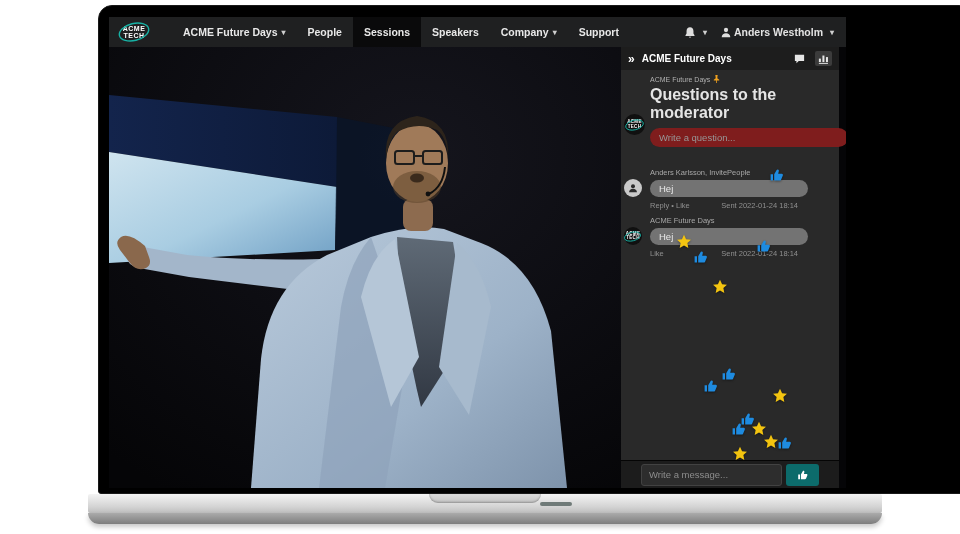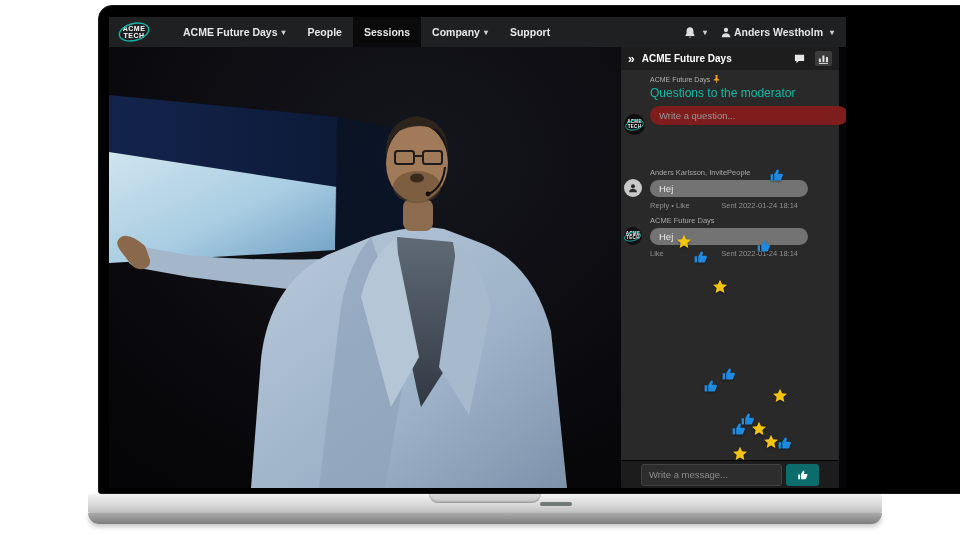--- a/index.html
+++ b/index.html
@@ -43,21 +43,21 @@
   .sidebar{position:absolute;left:512px;top:30px;width:218px;height:441px;background:#292929;}
   .sb-header{position:absolute;left:0;top:0;width:100%;height:23px;background:#1d1d1d;
              display:flex;align-items:center;padding:0 7px;box-sizing:border-box;gap:7px;}
   .sb-collapse{color:#fff;font-size:12px;font-weight:bold;line-height:1;cursor:pointer;}
   .sb-title{color:#fff;font-size:10px;font-weight:bold;flex:1;}
   .sb-iconbtn{width:17px;height:15px;display:flex;align-items:center;justify-content:center;border-radius:2px;cursor:pointer;}
   .sb-iconbtn.active{background:#3c3c3c;}
 
   .pinned{position:absolute;left:0;top:23px;width:100%;box-sizing:border-box;padding:5px 8px 8px 29px;}
   .pin-label{font-size:7px;color:#b0b0b0;display:flex;align-items:center;gap:3px;}
-  .pin-title{font-size:12px;font-weight:normal;color:#14b8a6;margin-top:3px;}
+  .pin-title{font-size:16px;font-weight:bold;color:#e5e5e5;margin-top:3px;}
   .pin-avatar{position:absolute;left:3px;top:44px;width:21px;height:21px;border-radius:50%;
               background:#101010;display:flex;align-items:center;justify-content:center;}
   .question-input{margin-top:6px;width:180px;height:19px;background:#7f1d1d;border:none;border-radius:10px;
                   padding:0 9px;font-size:9.5px;color:#ddd;font-family:"Liberation Sans",sans-serif;outline:none;}
   .question-input::placeholder{color:#979797;}
 
   .messages{position:absolute;left:0;top:113px;width:100%;box-sizing:border-box;padding:8px 8px 0 29px;}
   .msg{position:relative;margin-bottom:4px;}
   .msg-author{font-size:7.5px;color:#a8a8a8;margin-bottom:3px;}
   .msg-avatar{position:absolute;left:-26px;top:11px;width:18px;height:18px;border-radius:50%;
@@ -94,20 +94,21 @@
         <svg viewBox="0 0 36 26">
           <ellipse cx="18" cy="13" rx="15" ry="8.5" fill="none" stroke="#17b1a4" stroke-width="1.4" transform="rotate(-14 18 13)"></ellipse>
         </svg>
         <span class="l1">ACME</span>
         <span class="l2">TECH</span>
       </div>
       <div class="nav-items" id="nav-items">
           <div class="nav-item">ACME Future Days<span class="caret">▾</span></div>
           <div class="nav-item">People</div>
           <div class="nav-item active">Sessions</div>
+          <div class="nav-item">Speakers</div>
           <div class="nav-item">Company<span class="caret">▾</span></div>
           <div class="nav-item">Support</div>
         </div>
       <div class="nav-right">
         <div class="bell-wrap">
           <svg width="12" height="13" viewBox="0 0 16 17">
             <path d="M8 1.5c-2.8 0-4.6 2.1-4.6 5v3.3L2 12.3v1h12v-1l-1.4-2.5V6.5c0-2.9-1.8-5-4.6-5z" fill="#dedede"></path>
             <path d="M6.4 14.2a1.7 1.7 0 0 0 3.2 0z" fill="#dedede"></path>
           </svg>
           <span class="caret">▾</span>

